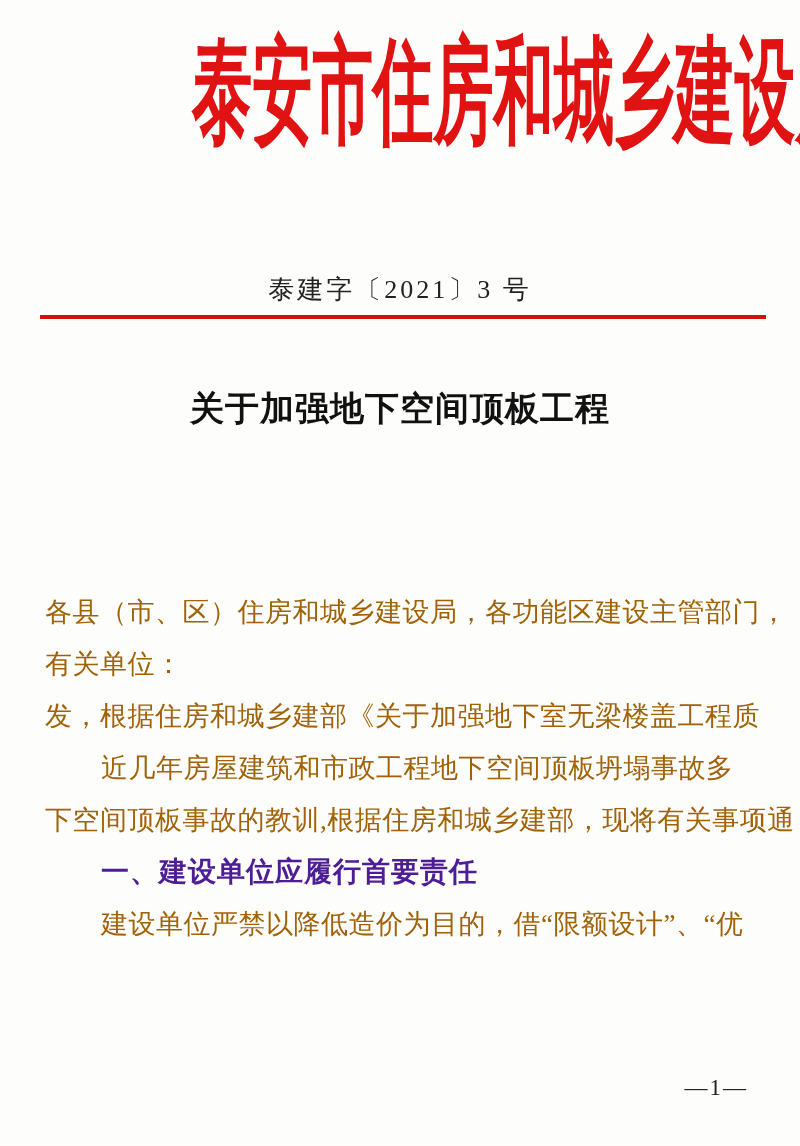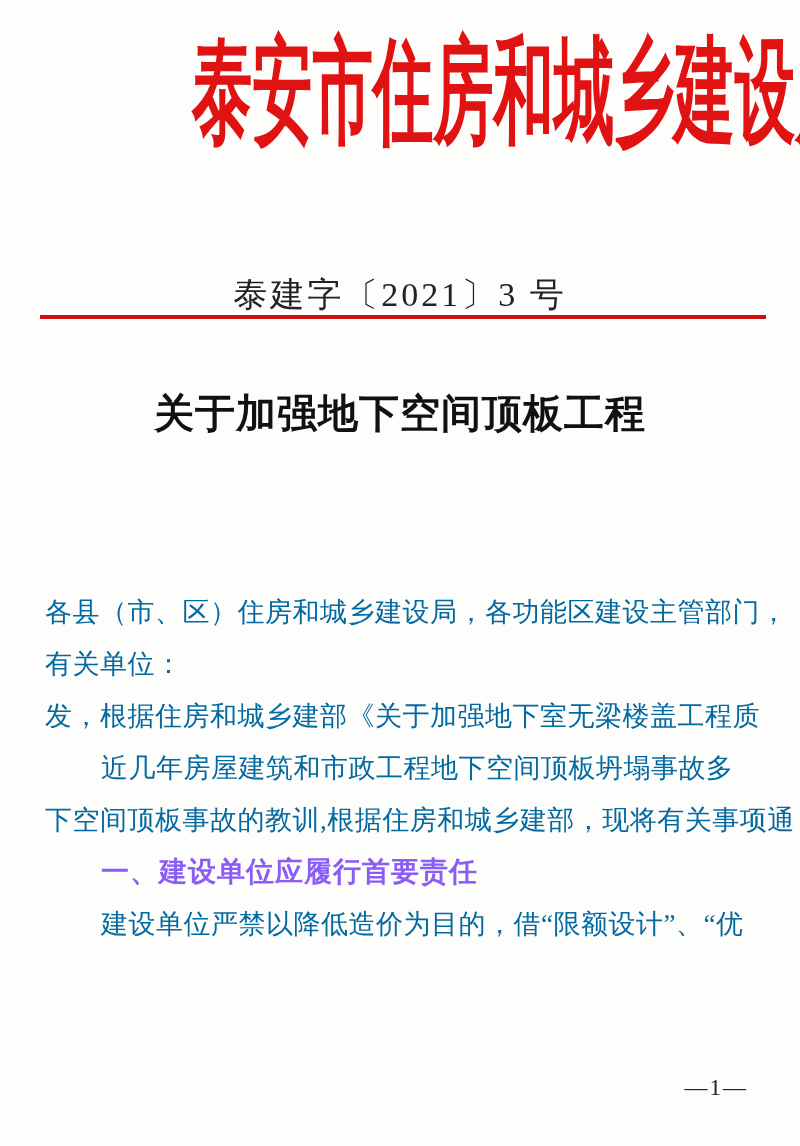--- a/index.html
+++ b/index.html
@@ -31,65 +31,65 @@
     color: var(--banner-color, #e01212);
     transform: scaleX(0.52);
     transform-origin: 50% 50%;
   }
   .doc-number {
     position: absolute;
     top: 272px;
     left: 0;
     width: 100%;
     text-align: center;
-    font-size: 34px;
+    font-size: 26px;
     letter-spacing: 3px;
     color: #222;
   }
   .red-rule {
     position: absolute;
     top: 315px;
     left: 40px;
     right: 34px;
     height: 4px;
     background: var(--rule-color, #d40f0f);
   }
   .doc-title {
     position: absolute;
     left: 0;
     width: 100%;
     text-align: center;
     font-weight: 700;
-    font-size: 40px;
+    font-size: 34px;
     letter-spacing: 1px;
     color: #111;
   }
   .doc-title.line1 { top: 386px; }
   .doc-title.line2 { top: 462px; }
   .body-block {
     position: absolute;
     top: 586px;
     left: 45px;
     right: 36px;
   }
   .body-line {
     font-size: 27px;
     line-height: 52px;
     height: 52px;
     white-space: nowrap;
     letter-spacing: 0.5px;
-    color: #0369a1;
+    color: #a16207;
   }
   .indent { padding-left: 56px; }
   .section-heading {
     font-family: "Liberation Sans", "DejaVu Sans", sans-serif;
     font-weight: 700;
     font-size: 28px;
     letter-spacing: 1px;
-    color: #8b5cf6;
+    color: #4c1d95;
   }
   .page-number {
     position: absolute;
     top: 1075px;
     right: 52px;
     font-size: 23px;
     letter-spacing: 2px;
     color: #222;
   }
 </style>

